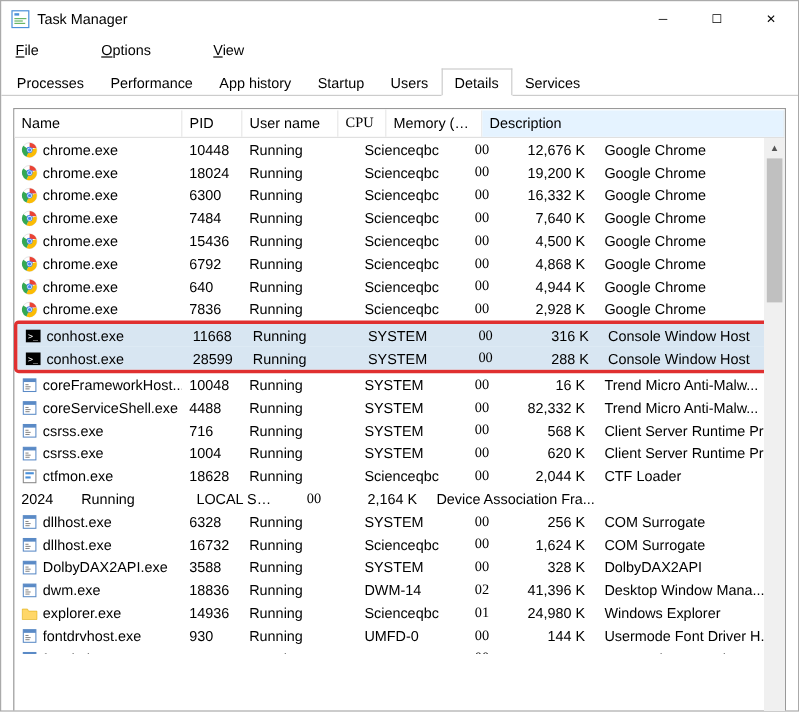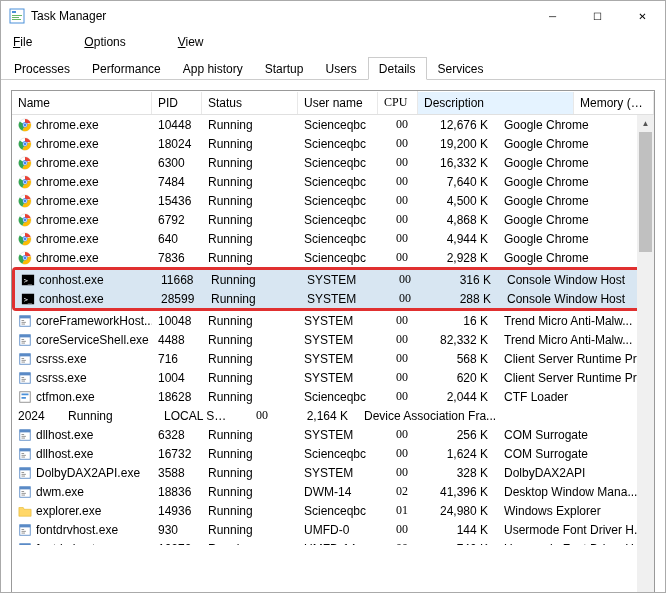--- a/index.html
+++ b/index.html
@@ -79,25 +79,24 @@
     <div class="tab">Startup</div>
     <div class="tab">Users</div>
     <div class="tab active">Details</div>
     <div class="tab">Services</div>
   </div>
 
 <div class="table-wrap">
   <div class="table-header">
     <div class="th col-name">Name</div>
     <div class="th col-pid">PID</div>
-    <div class="th col-status">Status</div>
     <div class="th col-user">User name</div>
     <div class="th col-cpu">CPU</div>
+    <div class="th col-mem">Memory (p...</div>
     <div class="th col-desc active">Description</div>
-    <div class="th col-mem">Memory (p...</div>
   </div>
   <div class="rows" id="rows">
       <div class="row">
         <div class="cell col-name">
           <span class="proc-icon"><svg viewBox="0 0 16 16">
               <circle cx="8" cy="8" r="7" fill="#fff" stroke="#ccc" stroke-width="0.5"></circle>
               <circle cx="8" cy="8" r="3.2" fill="#4285f4"></circle>
               <path d="M8 1 A7 7 0 0 1 14.5 6 L8 6 Z" fill="#ea4335"></path>
               <path d="M14.5 6 A7 7 0 0 1 5 14.5 L8 8 Z" fill="#fbbc05"></path>
               <path d="M5 14.5 A7 7 0 0 1 2 4 L8 8 Z" fill="#34a853"></path>

